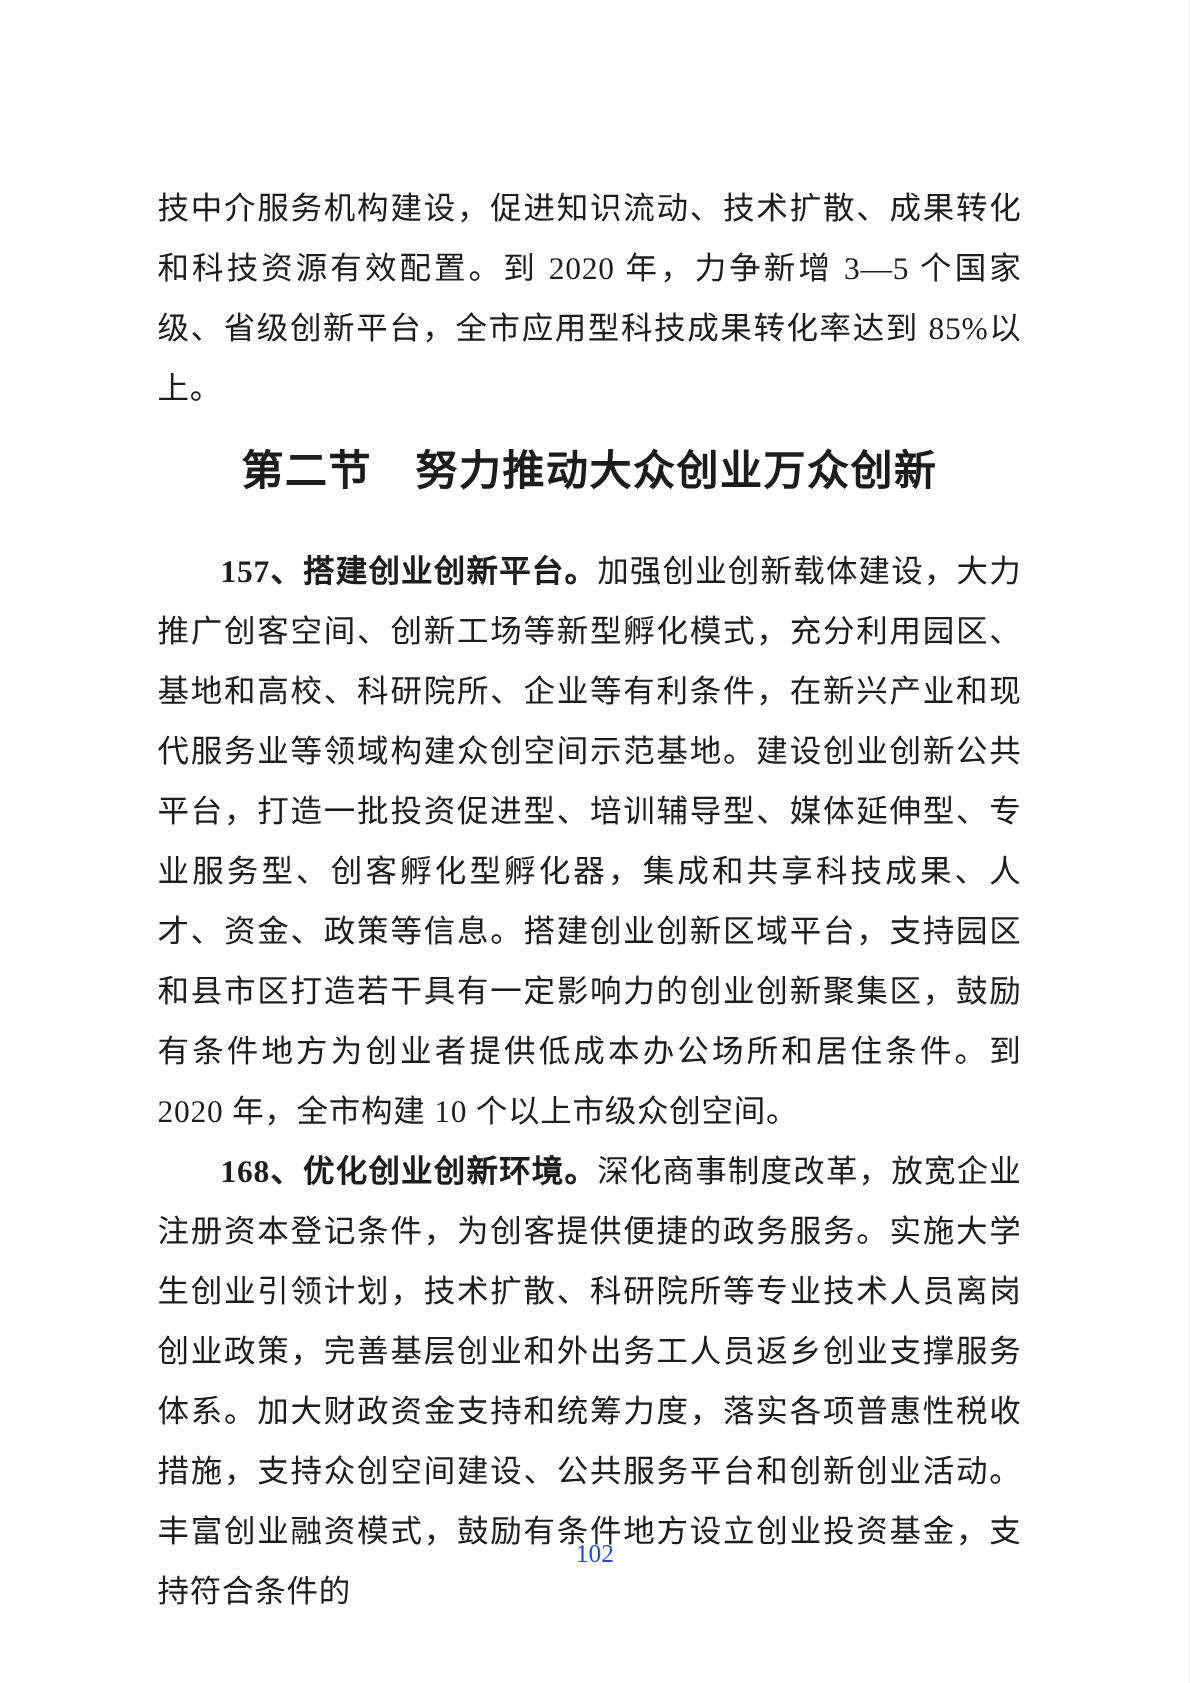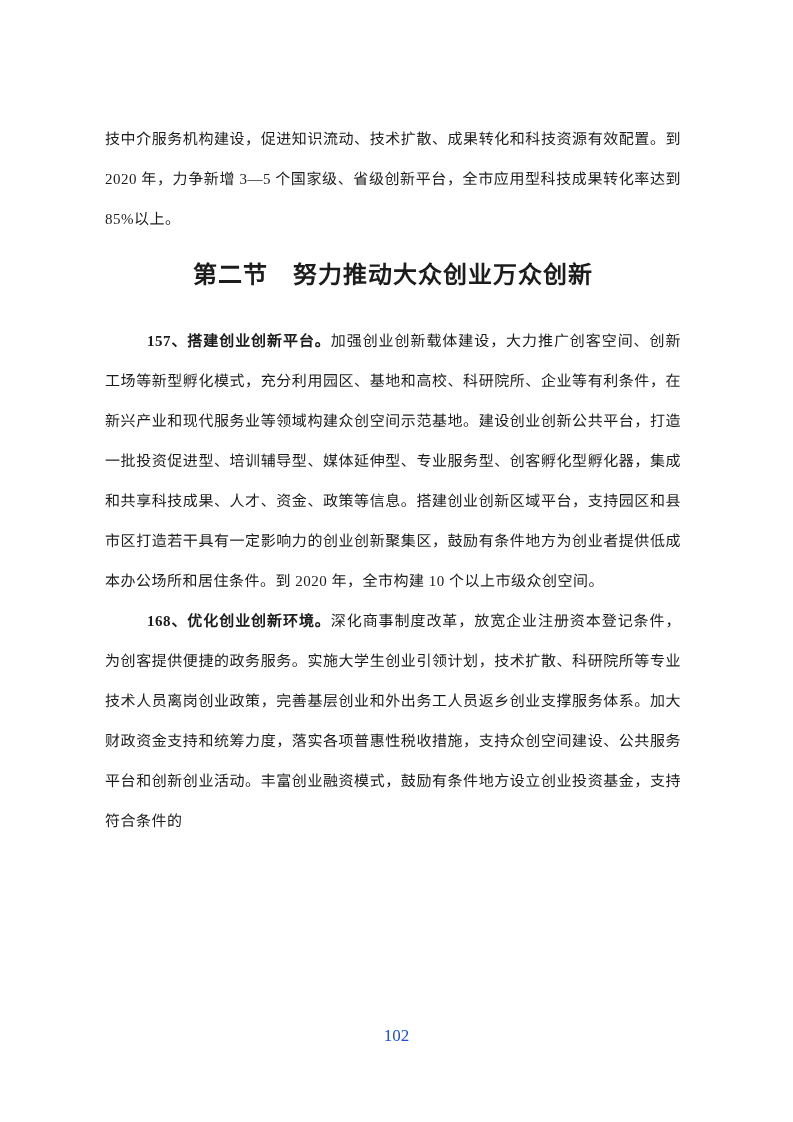--- a/index.html
+++ b/index.html
@@ -18,35 +18,35 @@
     color: #1c1c1c;
   }
   .content {
     position: absolute;
     left: 105px;
     top: 119px;
     width: 576px;
   }
   p.body-para {
     margin: 0;
-    font-size: 15px;
+    font-size: 21px;
     line-height: 40px;
     text-align: justify;
     text-justify: inter-character;
     letter-spacing: 0.5px;
   }
   p.body-para.indent {
     text-indent: 42px;
   }
   .lead {
     font-weight: bold;
   }
   h2.section-heading {
     margin: 16px 0 26px 0;
-    font-size: 24px;
+    font-size: 28px;
     line-height: 40px;
     font-weight: bold;
     text-align: center;
     letter-spacing: 1px;
   }
   .page-number {
     position: absolute;
     left: 0;
     top: 1026px;
     width: 100%;

